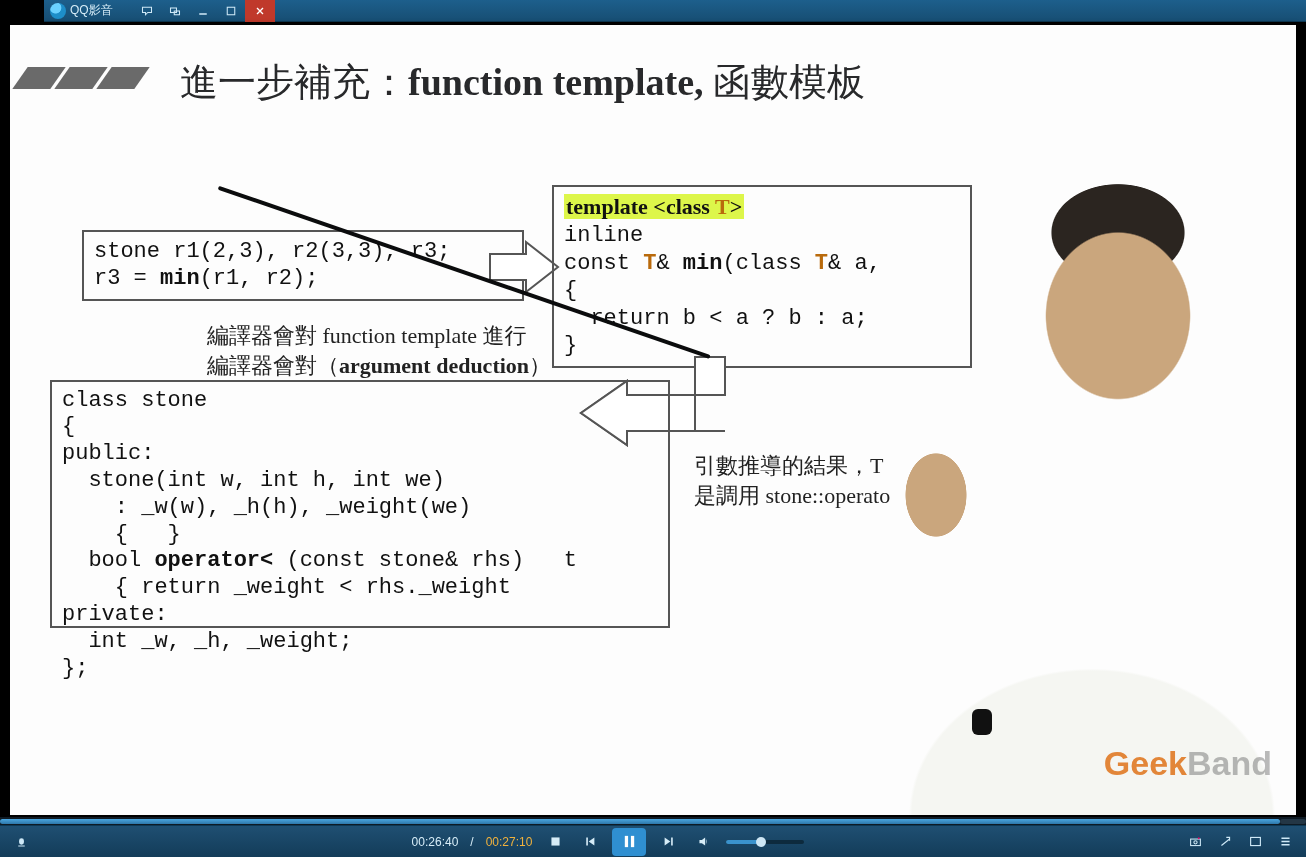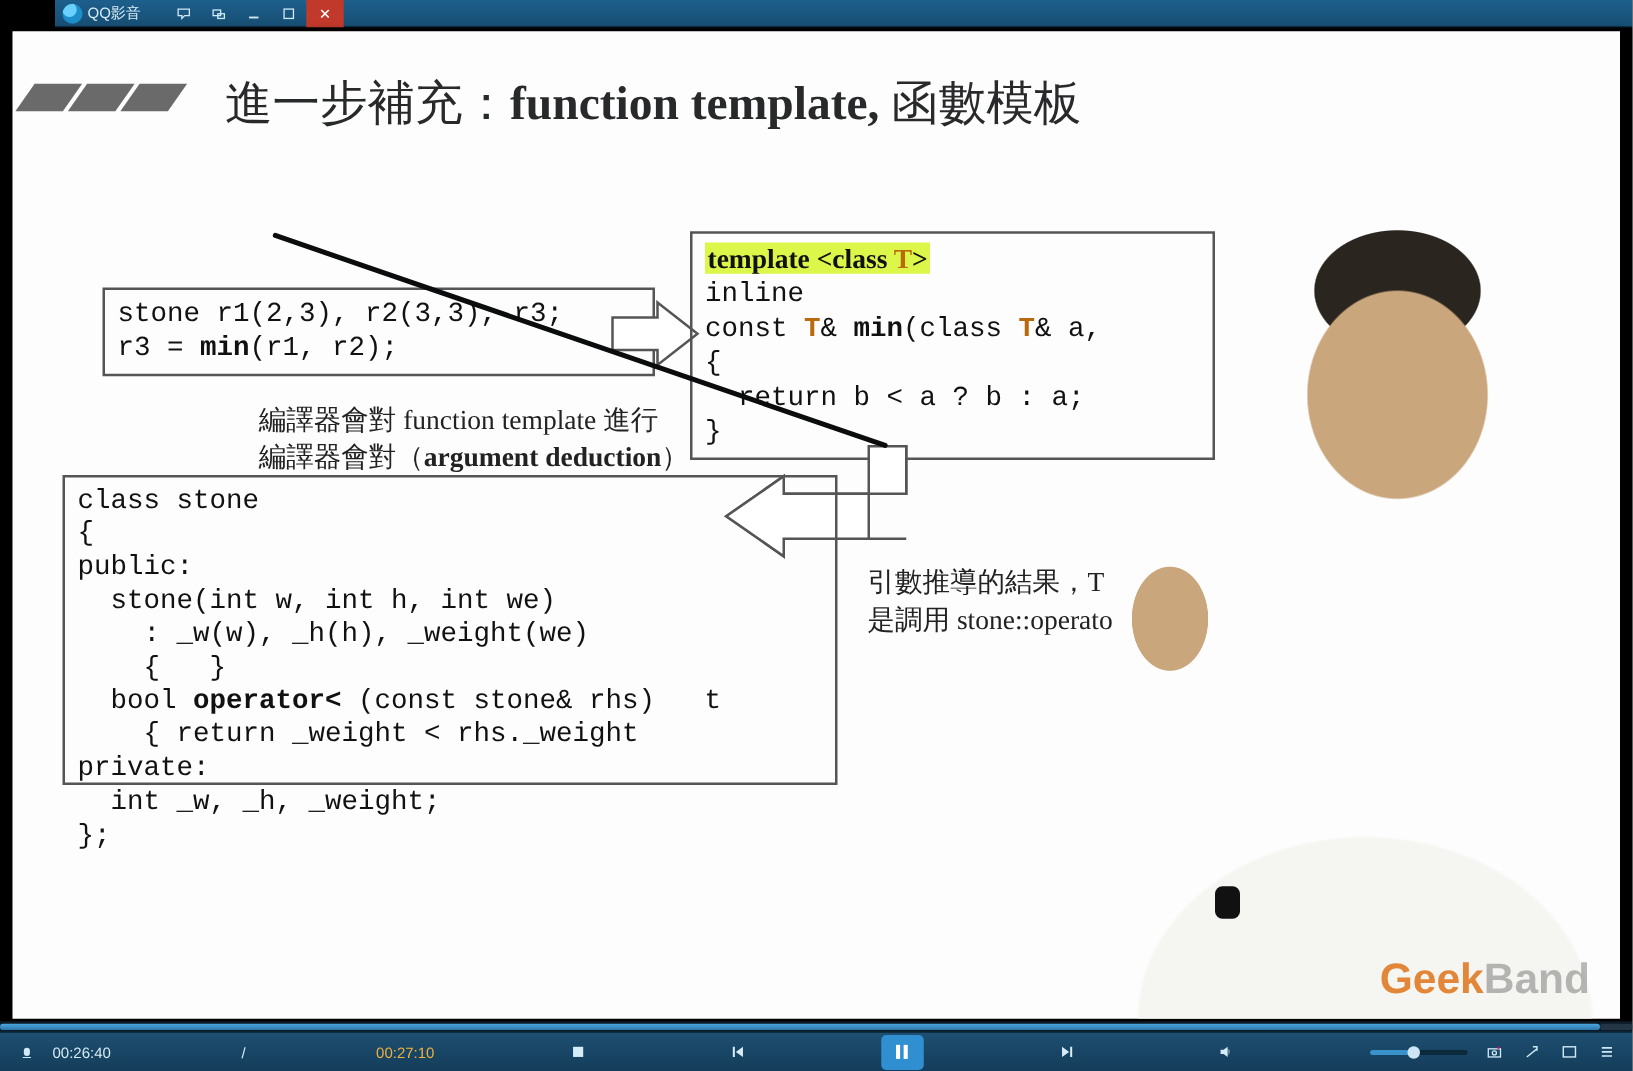--- a/index.html
+++ b/index.html
@@ -80,38 +80,38 @@
       radial-gradient(ellipse 110px 80px at 60% 9%, #2b2520 0 60%, transparent 61%);
   }
   .pointer-stick {
     position:absolute; left:180px; top:330px; width:520px; height:4px;
     background:#0b0c0d; transform: rotate(19deg); transform-origin: right center;
     border-radius:3px;
   }
   .mic { position:absolute; right:304px; bottom:80px; width:20px; height:26px;
     background:#111; border-radius:6px; }
 
-  .watermark { position:absolute; right:24px; bottom:12px; font-size:34px;
+  .watermark { position:absolute; right:24px; bottom:32px; font-size:34px;
     font-family: Arial, sans-serif; font-weight:600; color:rgba(0,0,0,.06); }
   .watermark .g { color:#e17a25; opacity:.9; }
   .watermark .rest { color:#3c3c3c; opacity:.35; }
 
   
   .progress { height:8px; background:#0e1a24; display:flex; align-items:center; position:relative; }
   .progress .fill { height:5px; background:linear-gradient(#4aa6e0,#2e77a9); border-radius:3px; }
   .progress .rem { height:5px; background:#233645; flex:1; border-radius:3px; }
 
   
   .controls {
     height:32px; background:linear-gradient(#1f4f72,#133c59);
     display:flex; align-items:center; color:#d6ecf7; font-size:12px;
     border-top:1px solid #0d3752; user-select:none;
   }
   .ctrl-left, .ctrl-right { display:flex; align-items:center; gap:8px; padding:0 10px; }
-  .ctrl-mid { flex:1; display:flex; align-items:center; justify-content:space-between; gap:12px; }
+  .ctrl-mid { flex:1; display:flex; align-items:center; justify-content:center; gap:12px; }
   .time-cur { color:#d6ecf7; }
   .time-dur { color:#f1b23d; }
   .cbtn { width:22px; height:22px; display:flex; align-items:center; justify-content:center;
     color:#d6ecf7; cursor:pointer; border-radius:3px; }
   .cbtn.main { width:34px; height:28px; background:#2f8fd1; border-radius:4px; }
   .cbtn svg { width:13px; height:13px; fill:#d6ecf7; }
   .cbtn.main svg { width:15px; height:15px; fill:#fff; }
   .vol-track { width:78px; height:4px; background:#0d2a3d; border-radius:2px; position:relative; }
   .vol-fill { height:4px; background:#3a92cc; border-radius:2px; }
   .vol-knob { position:absolute; top:-3px; width:10px; height:10px; background:#cde6f4; border-radius:50%; }

